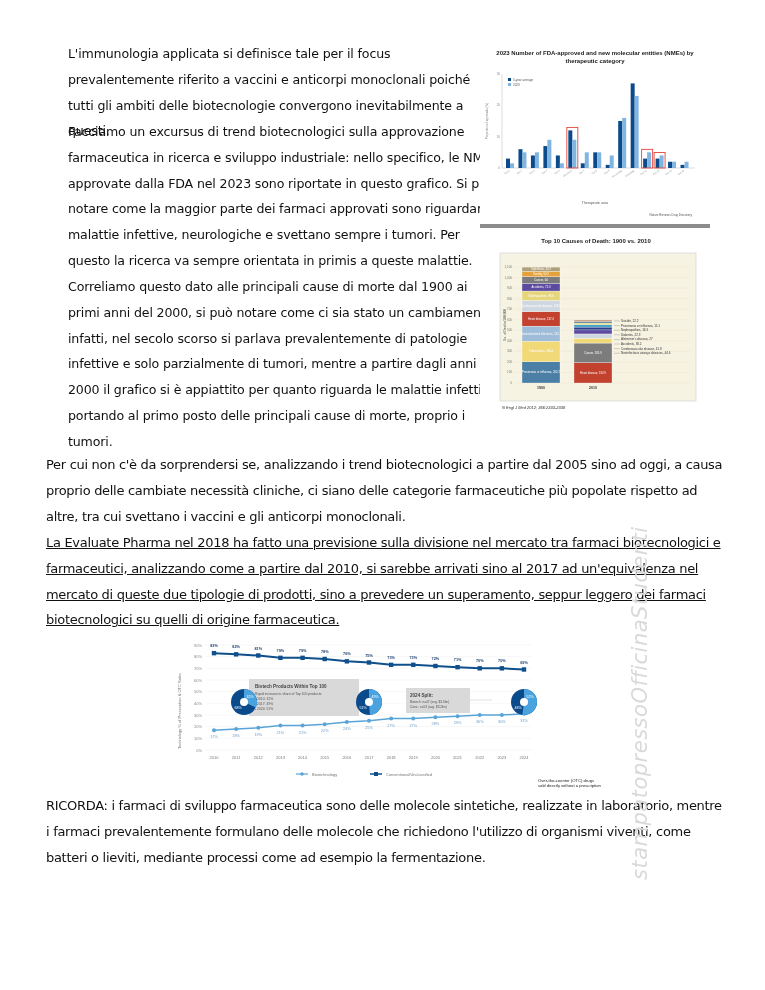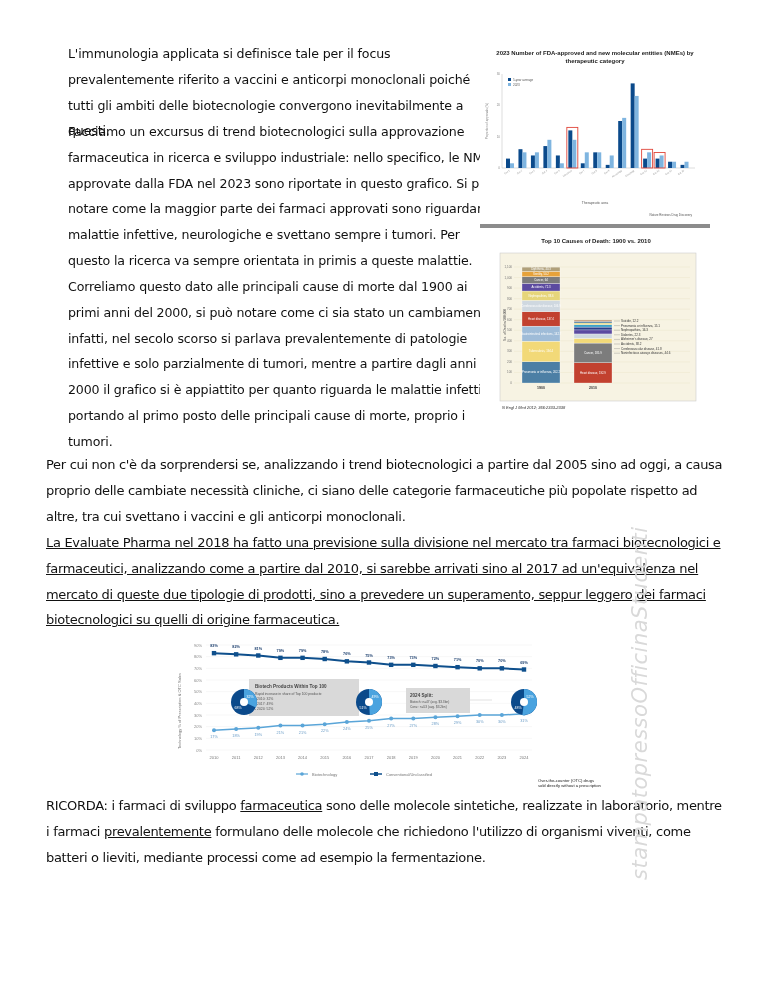--- a/index.html
+++ b/index.html
@@ -2,21 +2,21 @@
 <html><head>
 <meta charset="utf-8">
 <style>
   html, body { margin:0; padding:0; background:#fff; }
   body { width:765px; height:990px; position:relative; overflow:hidden;
          font-family:"DejaVu Sans", sans-serif; color:#111; }
   .para { position:absolute; left:46px; font-size:12.6px; line-height:25.8px; letter-spacing:-0.15px; }
   .para b { font-weight:normal; }
   .narrow { width:430px;margin-left:22px; }
   .wide { width:680px; font-size:13px; letter-spacing:-0.3px; }
-  .u { text-decoration:underline; }
+  .u { }
   .watermark { position:absolute; left:628px; top:880px; transform-origin:0 0; transform:rotate(-90deg);
                font-family:"DejaVu Sans", sans-serif; font-style:italic; font-size:21px; color:#d9d9d9;
                white-space:nowrap; letter-spacing:0.5px; }
   .fig { position:absolute; background:#fff; }
   svg text { font-family:"Liberation Sans", sans-serif; }
 </style>
 </head>
 <body>
 
 <div class="para narrow" style="top:41px;">

